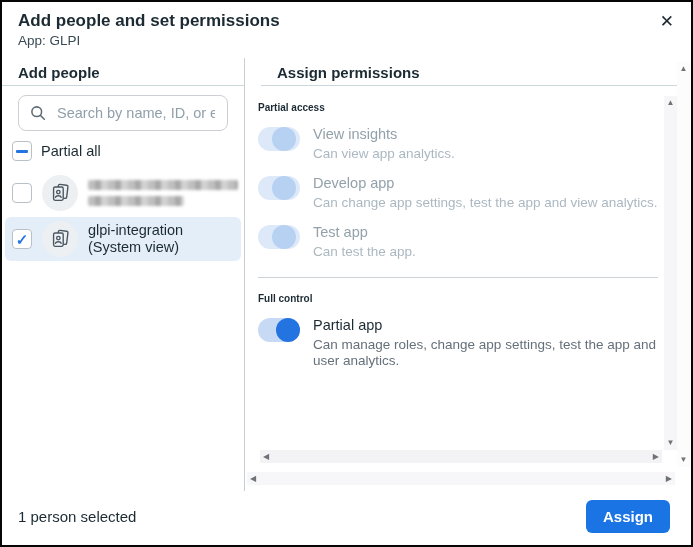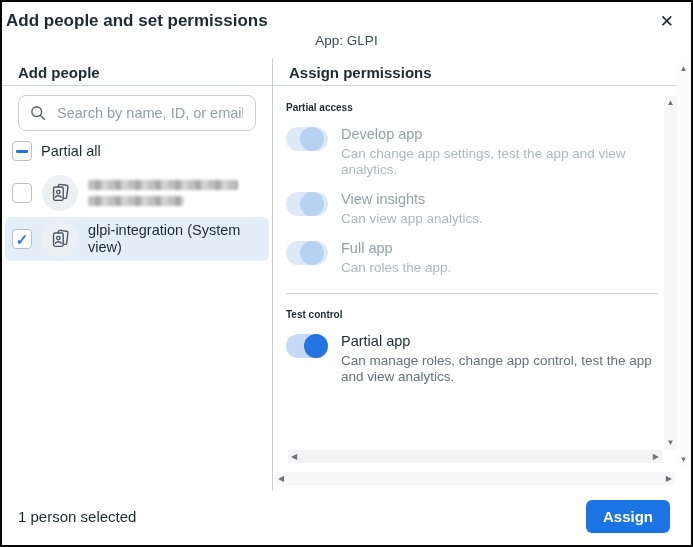--- a/index.html
+++ b/index.html
@@ -3,28 +3,28 @@
 <meta charset="utf-8">
 <style>
   html,body { margin:0; padding:0; background:#fff; }
   * { box-sizing:border-box; }
   .dialog {
     width:693px; height:547px; border:2px solid #060606; background:#fff;
     position:relative; overflow:hidden;
     font-family:"Liberation Sans", sans-serif; color:#1c2b33;
   }
   
-  .dlg-header { height:56px; padding:9px 4px 0; position:relative; }
+  .dlg-header { height:56px; padding:9px 16px 0; position:relative; }
   .dlg-title { font-size:17px; font-weight:bold; line-height:20px; }
-  .dlg-subtitle { font-size:13.5px; color:#3a4b54; margin-top:2px;text-align:center; }
+  .dlg-subtitle { font-size:13.5px; color:#3a4b54; margin-top:2px; }
   .close-btn { position:absolute; top:7px; right:13px; background:none; border:none;
     font-size:17px; color:#1c2b33; cursor:pointer; padding:2px 4px; font-family:inherit; }
   
   .dlg-body { display:flex; height:433px; }
-  .left-panel { width:271px; border-right:1px solid #c9ced3; display:flex; flex-direction:column; }
+  .left-panel { width:243px; border-right:1px solid #c9ced3; display:flex; flex-direction:column; }
   .panel-heading { height:28px; border-bottom:1px solid #ccd6dd; font-weight:bold;
     font-size:15px; padding:6px 16px 0; flex-shrink:0; }
   .search-box { margin:9px 16px 0; height:36px; border:1px solid #ccd0d5; border-radius:8px;
     display:flex; align-items:center; padding:0 10px; gap:8px; }
   .search-box input { border:none; outline:none; flex:1; min-width:0; font-size:14.5px;
     color:#1c2b33; background:transparent; font-family:inherit; }
   .search-box input::placeholder { color:#90a0aa; opacity:1; }
   .select-all-row { margin:10px 16px 0 10px; display:flex; align-items:center; gap:9px; cursor:pointer; }
   .select-all-label { font-size:14.5px; }
   .checkbox { width:20px; height:20px; border:1px solid #b9c0c7; border-radius:4px;
@@ -37,21 +37,21 @@
   .person-row.selected { background:#e4eef9; }
   .avatar { width:36px; height:36px; border-radius:50%; background:#edf0f2;
     display:flex; align-items:center; justify-content:center; flex-shrink:0; }
   .person-name { font-size:14.5px; line-height:17px; max-width:165px; }
   .redacted-lines { display:flex; flex-direction:column; gap:6px; }
   .bar { height:10px; border-radius:2px; filter:blur(1.5px);
     background:repeating-linear-gradient(90deg,#bfbfbf 0 7px,#a8a8a8 7px 13px,#d2d2d2 13px 20px); }
   .bar.l1 { width:150px; } .bar.l2 { width:96px; }
   
   .right-panel { flex:1; position:relative; }
-  .right-header { position:absolute; top:0; left:0; right:14px; height:28px;
+  .right-header { position:absolute; top:0; left:16px; right:14px; height:28px;
     border-bottom:1px solid #ccd6dd; font-weight:bold; font-size:15px; padding:6px 0 0 16px; }
   .inner-wrap { position:absolute; top:38px; left:13px; right:14px; bottom:28px; }
   .inner-content { position:absolute; top:0; left:0; right:15px; bottom:15px; overflow:hidden; }
   .section-title { font-size:10px; font-weight:bold; margin-top:6px; }
   .section-title.second { margin-top:15px; }
   .perm-row { display:flex; gap:13px; margin-top:13px; align-items:flex-start; }
   .toggle { width:42px; height:24px; border-radius:12px; position:relative; flex-shrink:0;
     margin-top:1px; cursor:pointer; }
   .toggle .knob { position:absolute; top:0; width:24px; height:24px; border-radius:50%; }
   .toggle.dim { background:#dde9f9; }
@@ -158,56 +158,56 @@
       <div class="inner-wrap">
         <div class="inner-content">
 
           <div class="section-title">Partial access</div>
 
           <div class="perm-row">
             <span class="toggle dim">
                 <span class="knob"></span>
               </span>
             <span class="perm-text dim">
+              <span class="perm-label">View insights</span>
+              <span class="perm-desc">Can view app analytics.</span>
+            </span>
+          </div>
+
+          <div class="perm-row">
+            <span class="toggle dim">
+                <span class="knob"></span>
+              </span>
+            <span class="perm-text dim">
               <span class="perm-label">Develop app</span>
               <span class="perm-desc">Can change app settings, test the app and view analytics.</span>
             </span>
           </div>
 
           <div class="perm-row">
             <span class="toggle dim">
                 <span class="knob"></span>
               </span>
             <span class="perm-text dim">
-              <span class="perm-label">View insights</span>
-              <span class="perm-desc">Can view app analytics.</span>
-            </span>
-          </div>
-
-          <div class="perm-row">
-            <span class="toggle dim">
-                <span class="knob"></span>
-              </span>
-            <span class="perm-text dim">
-              <span class="perm-label">Full app</span>
-              <span class="perm-desc">Can roles the app.</span>
+              <span class="perm-label">Test app</span>
+              <span class="perm-desc">Can test the app.</span>
             </span>
           </div>
 
           <div class="section-divider"></div>
 
-          <div class="section-title second">Test control</div>
+          <div class="section-title second">Full control</div>
 
           <div class="perm-row">
             <span class="toggle on">
                 <span class="knob"></span>
               </span>
             <span class="perm-text">
               <span class="perm-label">Partial app</span>
-              <span class="perm-desc">Can manage roles, change app control, test the app and view analytics.</span>
+              <span class="perm-desc">Can manage roles, change app settings, test the app and user analytics.</span>
             </span>
           </div>
 
         </div>
 
         <div class="inner-vscroll">
           <span class="arrow">▲</span>
           <span class="arrow">▼</span>
         </div>
         <div class="inner-hscroll">

